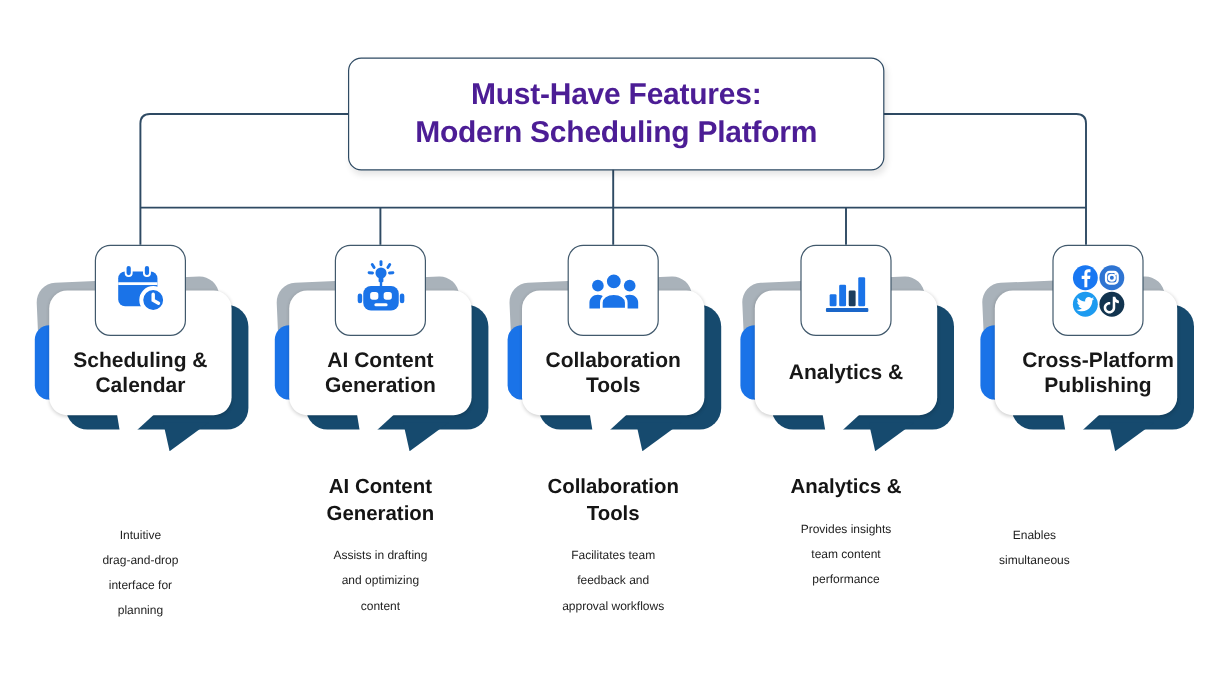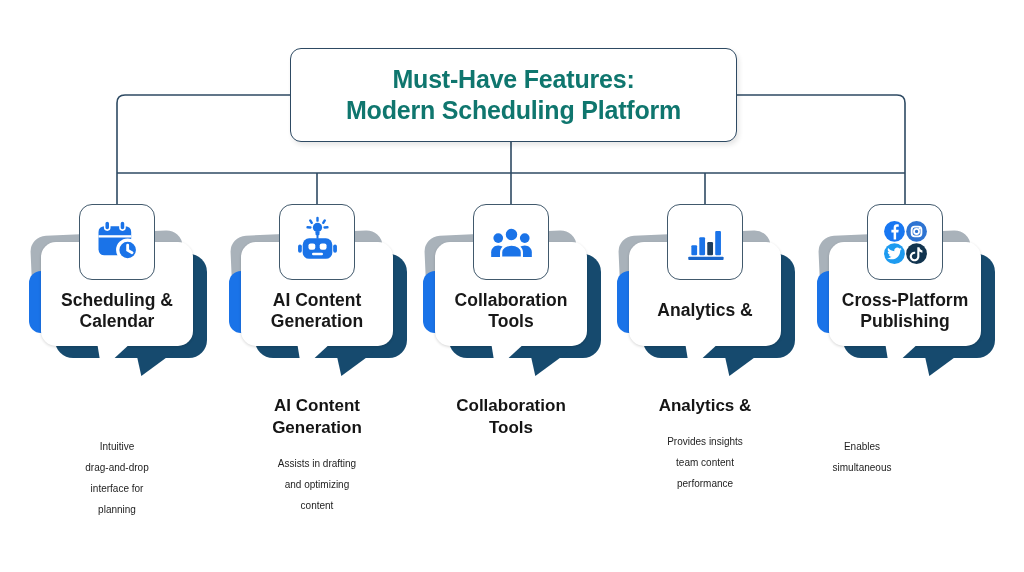--- a/index.html
+++ b/index.html
@@ -9,21 +9,21 @@
   }
   #connectors{position:absolute;left:0;top:0;width:1024px;height:572px;z-index:1;}
   #connectors path{stroke:#2e4a63;stroke-width:1.6;fill:none;}
 
   .title-box{
     position:absolute;left:290px;top:48px;width:445px;height:92px;background:#ffffff;
     border:1.7px solid #2e4a63;border-radius:11px;display:flex;flex-direction:column;
     justify-content:center;align-items:center;z-index:6;
     box-shadow:2px 3px 5px rgba(0,0,0,0.10);
   }
-  .title-line{font-size:25px;font-weight:bold;color:#0f766e;line-height:31px;letter-spacing:-0.2px;}
+  .title-line{font-size:25px;font-weight:bold;color:#4c1d95;line-height:31px;letter-spacing:-0.2px;}
 
   .card{position:absolute;top:242px;width:152px;height:104px;z-index:4;}
   .layer-gray{position:absolute;left:-9px;top:-9px;width:152px;height:100px;background:#a9b2ba;
     border-radius:16px;transform:rotate(-2.5deg);}
   .layer-blue{position:absolute;left:-12px;top:29px;width:152px;height:62px;background:#1a73e8;border-radius:12px;}
   .layer-navy{position:absolute;left:14px;top:12px;width:152px;height:104px;background:#164a6e;border-radius:18px;}
   .navy-tail{position:absolute;left:95px;top:110px;width:38px;height:24px;background:#164a6e;
     clip-path:polygon(0 0,100% 0,14% 100%);}
   .bubble{position:absolute;left:0;top:0;width:152px;height:104px;background:#ffffff;border-radius:15px;
     box-shadow:0 1px 3px rgba(0,0,0,0.16);}
@@ -151,21 +151,21 @@
       <div class="icon-box">
     <svg viewBox="0 0 24 24">
       <rect x="5.6" y="13.2" width="2.6" height="4.6" rx="0.5" fill="#1a73e8"></rect>
       <rect x="9.2" y="9.6" width="2.6" height="8.2" rx="0.5" fill="#1a73e8"></rect>
       <rect x="12.8" y="11.8" width="2.6" height="6" rx="0.5" fill="#1d3e5e"></rect>
       <rect x="16.4" y="6.8" width="2.6" height="11" rx="0.5" fill="#1a73e8"></rect>
       <rect x="4.2" y="18.4" width="16" height="1.5" rx="0.4" fill="#1a66c9"></rect>
     </svg>
       </div>
     </div>
-    <div class="card" style="left: 829px;">
+    <div class="card" style="left: 829px; padding-left: 20px;">
       <div class="layer-gray"></div>
       <div class="layer-blue"></div>
       <div class="layer-navy"></div>
       <div class="navy-tail"></div>
       <div class="bubble"></div>
       <div class="white-tail"></div>
       <div class="card-label">
         <div class="label-line">Cross-Platform</div>
         <div class="label-line">Publishing</div>
       </div>
@@ -211,20 +211,25 @@
         <div>Assists in drafting</div>
         <div>and optimizing</div>
         <div>content</div>
       </div>
     </div>
     <div class="desc" style="left: 411px;">
       <div class="desc-heading">
         <div>Collaboration</div>
         <div>Tools</div>
       </div>
+      <div class="desc-body">
+        <div>Facilitates team</div>
+        <div>feedback and</div>
+        <div>approval workflows</div>
+      </div>
     </div>
     <div class="desc" style="left: 605px;">
       <div class="desc-heading">
         <div>Analytics &amp;</div>
       </div>
       <div class="desc-body">
         <div>Provides insights</div>
         <div>team content</div>
         <div>performance</div>
       </div>

